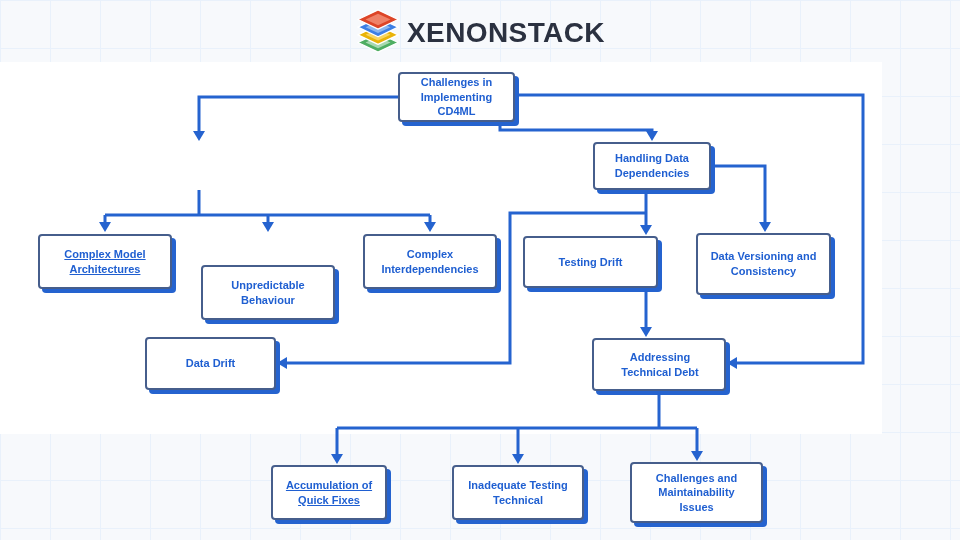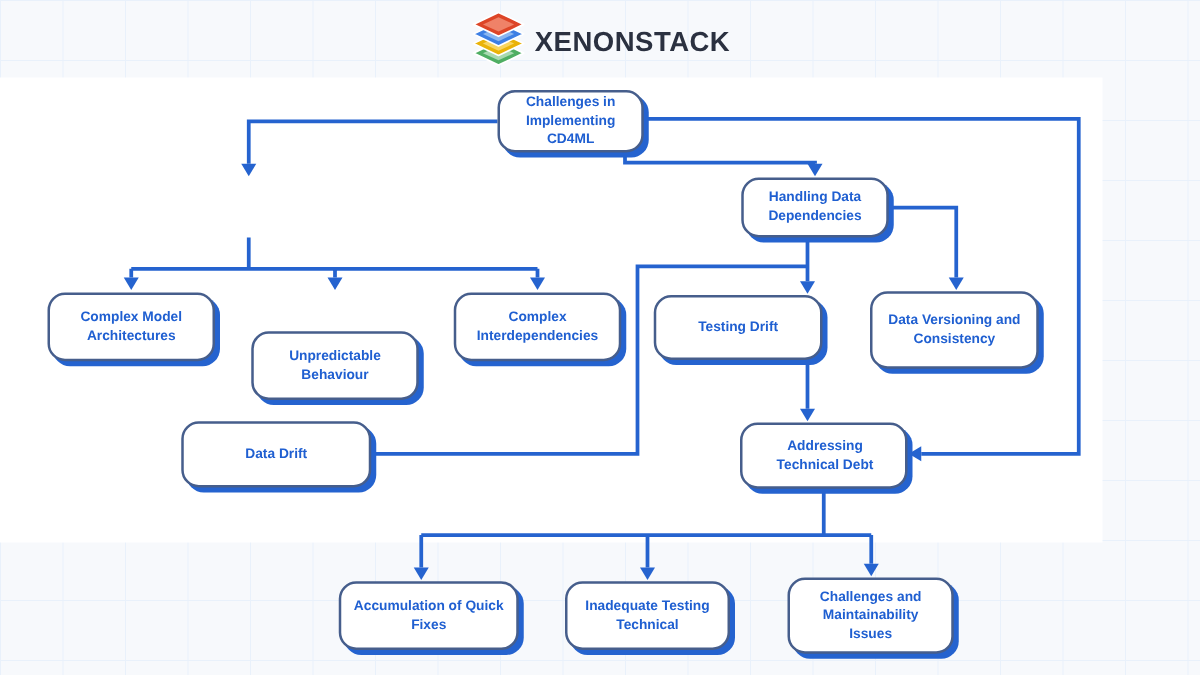--- a/index.html
+++ b/index.html
@@ -16,28 +16,28 @@
   }
   .grid-mask{
     position:absolute;left:0;top:62px;width:882px;height:372px;
     background:#ffffff;
   }
   .header{
     position:absolute;top:8px;left:50%;transform:translateX(-50%);
     display:flex;align-items:center;gap:6px;
   }
   .brand{
-    font-size:22px;font-weight:800;color:#2b3140;letter-spacing:0.4px;
+    font-size:28px;font-weight:800;color:#2b3140;letter-spacing:0.4px;
   }
   .edges{position:absolute;left:0;top:0;pointer-events:none;}
   .node{
     position:absolute;
     background:#ffffff;
     border:2px solid #465e8c;
-    border-radius:14px;
+    border-radius:4px;
     box-shadow:4px 4px 0 #2563cf;
     display:flex;align-items:center;justify-content:center;
     text-align:center;
     color:#1f5fd1;
     font-weight:bold;
     font-size:11px;
     line-height:1.32;
     padding:3px 8px;
     box-sizing:border-box;
   }
@@ -93,33 +93,33 @@
       <polygon points="512,454 524,454 518,464"></polygon>
       <polygon points="691,451 703,451 697,461"></polygon>
     </g>
   </svg>
 
   <div class="node" style="left:398px;top:72px;width:117px;height:50px;">Challenges in Implementing CD4ML</div>
 
 
   <div class="node" style="left:593px;top:142px;width:118px;height:48px;">Handling Data Dependencies</div>
 
-  <div class="node" style="left:38px;top:234px;width:134px;height:55px;">Complex Model Architectures</div>
+  <div class="node" style="left:38px;top:234px;width:134px;height:55px;text-decoration:underline;">Complex Model Architectures</div>
 
   <div class="node" style="left:201px;top:234px;width:134px;height:55px;margin-top:31px;">Unpredictable Behaviour</div>
 
   <div class="node" style="left:363px;top:234px;width:134px;height:55px;">Complex Interdependencies</div>
 
   <div class="node" style="left:523px;top:236px;width:135px;height:52px;">Testing Drift</div>
 
   <div class="node" style="left:696px;top:233px;width:135px;height:62px;">Data Versioning and Consistency</div>
 
-  <div class="node" style="left:145px;top:337px;width:152px;height:53px;">Data Drift</div>
+  <div class="node" style="left:145px;top:337px;width:131px;height:53px;">Data Drift</div>
 
   <div class="node" style="left:592px;top:338px;width:134px;height:53px;padding-left:10px;">Addressing Technical Debt</div>
 
-  <div class="node" style="left:271px;top:465px;width:144px;height:55px;">Accumulation of Quick Fixes</div>
+  <div class="node" style="left:271px;top:465px;width:116px;height:55px;text-decoration:underline;">Accumulation of Quick Fixes</div>
 
   <div class="node" style="left:452px;top:465px;width:132px;height:55px;">Inadequate Testing Technical</div>
 
   <div class="node" style="left:630px;top:462px;width:133px;height:61px;">Challenges and Maintainability Issues</div>
 
 </div>
 
 </body></html>

